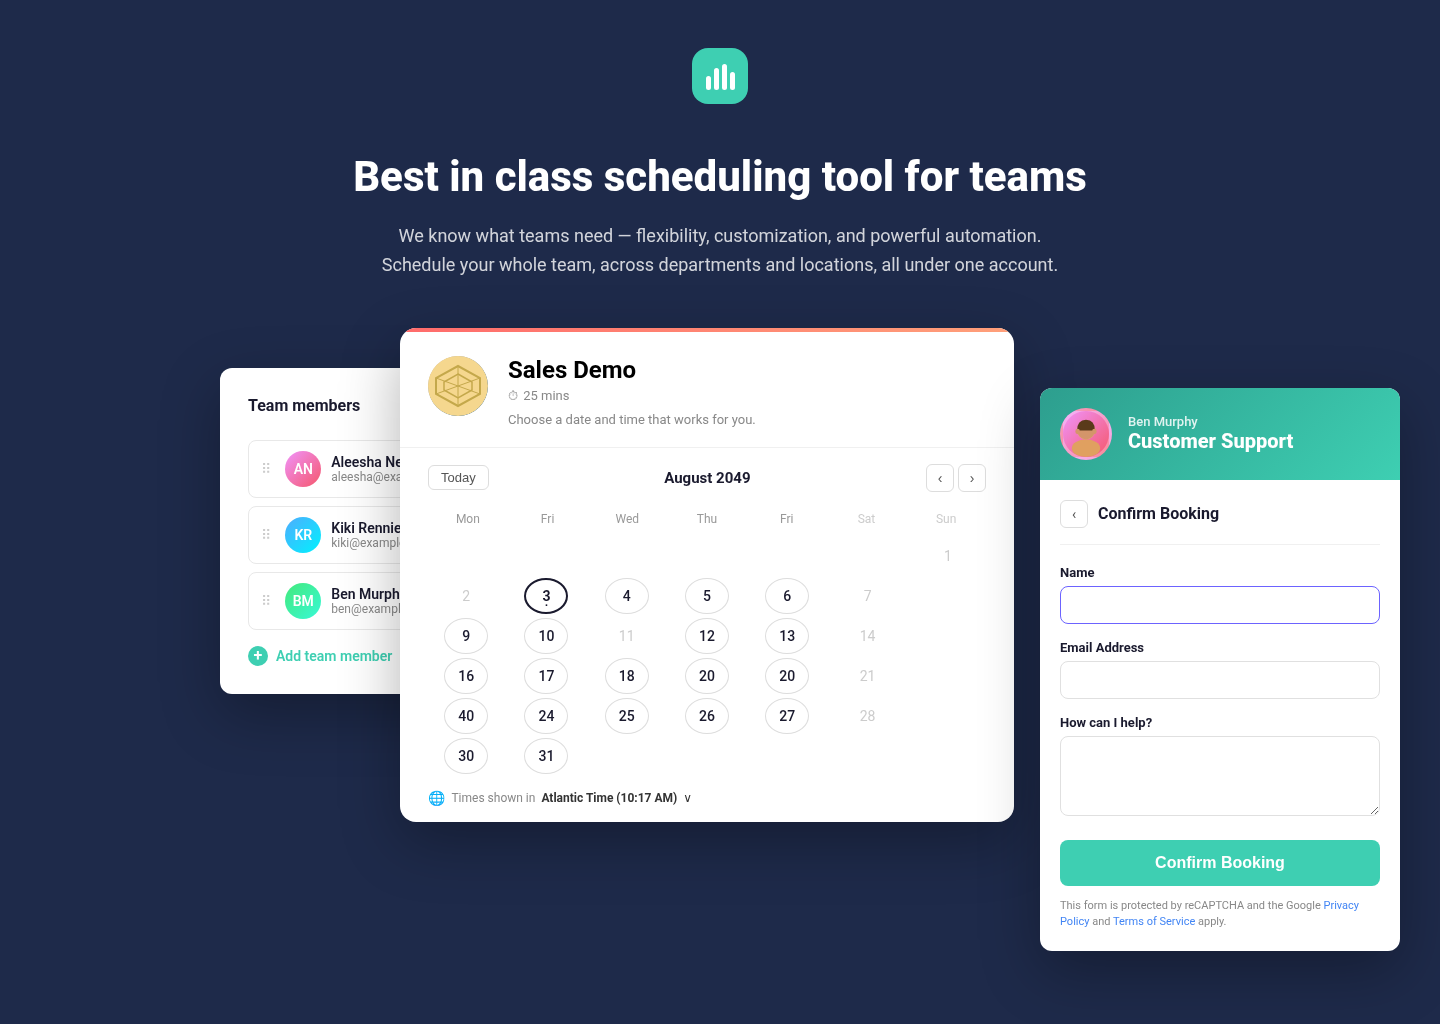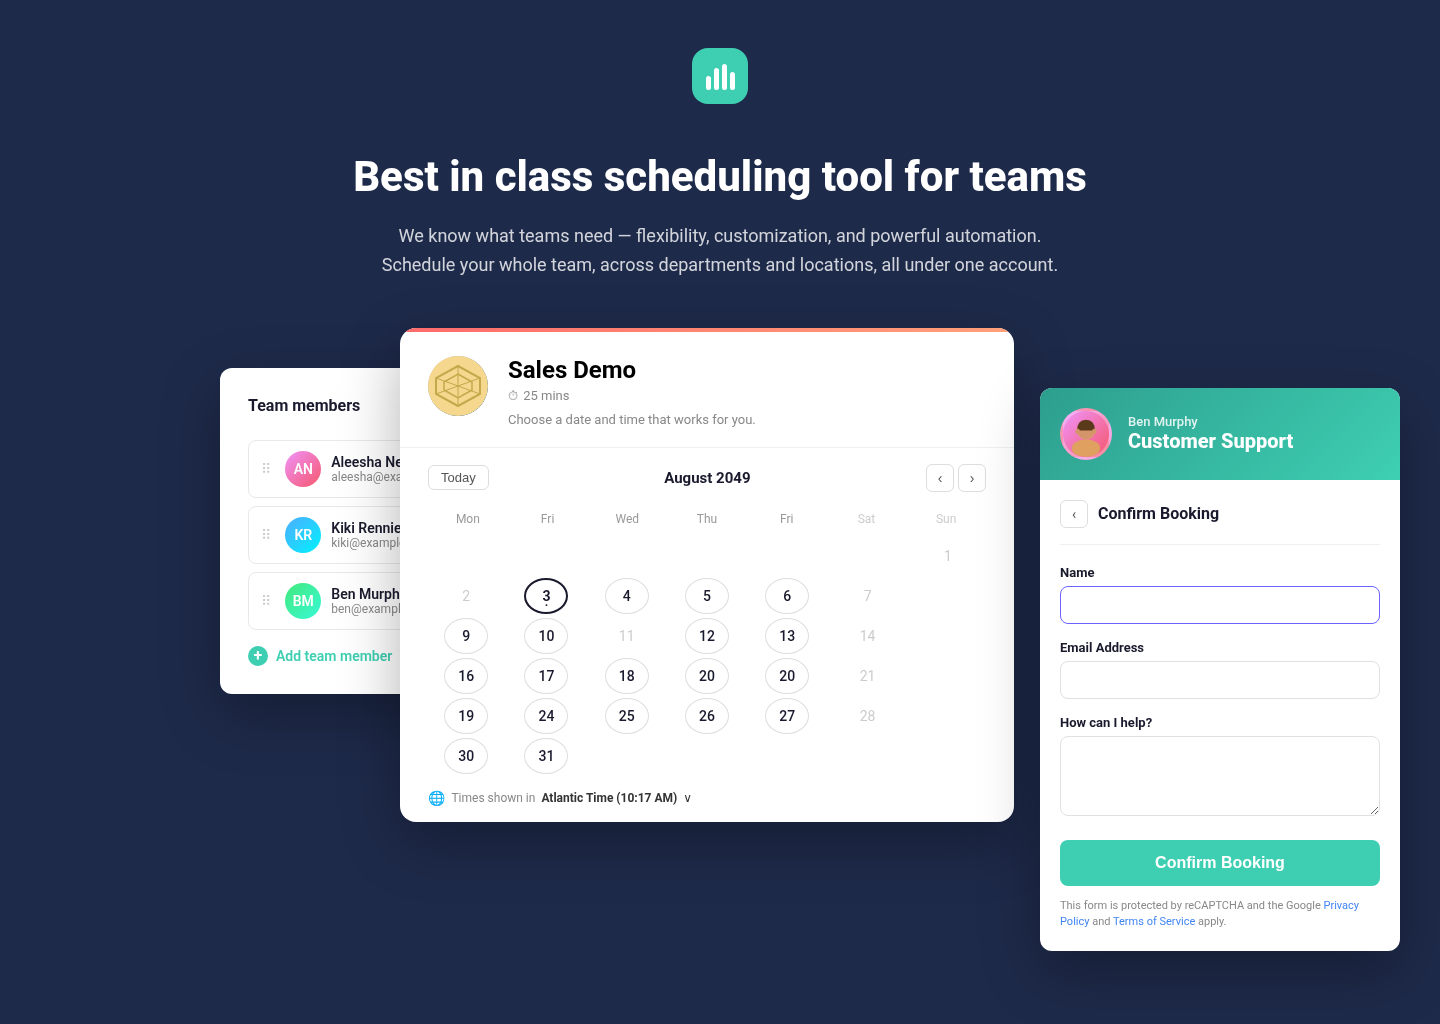--- a/index.html
+++ b/index.html
@@ -557,21 +557,21 @@
           <div class="cal-day empty"></div>
 
           <div class="cal-day available">16</div>
           <div class="cal-day available">17</div>
           <div class="cal-day available">18</div>
           <div class="cal-day available">20</div>
           <div class="cal-day available">20</div>
           <div class="cal-day disabled">21</div>
           <div class="cal-day empty"></div>
 
-          <div class="cal-day available">19</div>
+          <div class="cal-day available">40</div>
           <div class="cal-day available">24</div>
           <div class="cal-day available">25</div>
           <div class="cal-day available">26</div>
           <div class="cal-day available">27</div>
           <div class="cal-day disabled">28</div>
           <div class="cal-day empty"></div>
 
           <div class="cal-day available">30</div>
           <div class="cal-day available">31</div>
           <div class="cal-day empty"></div>

